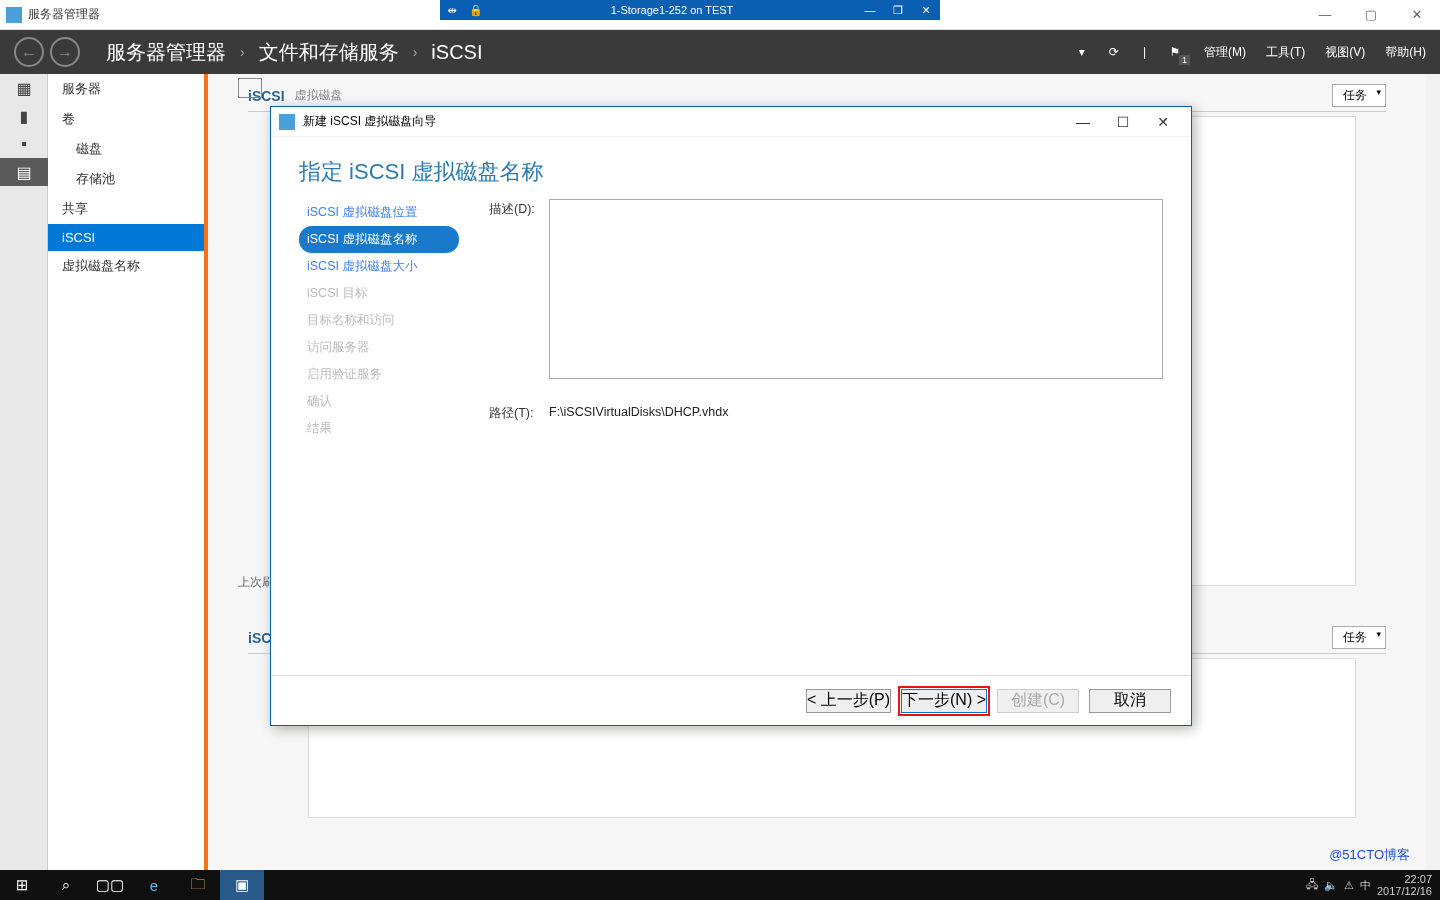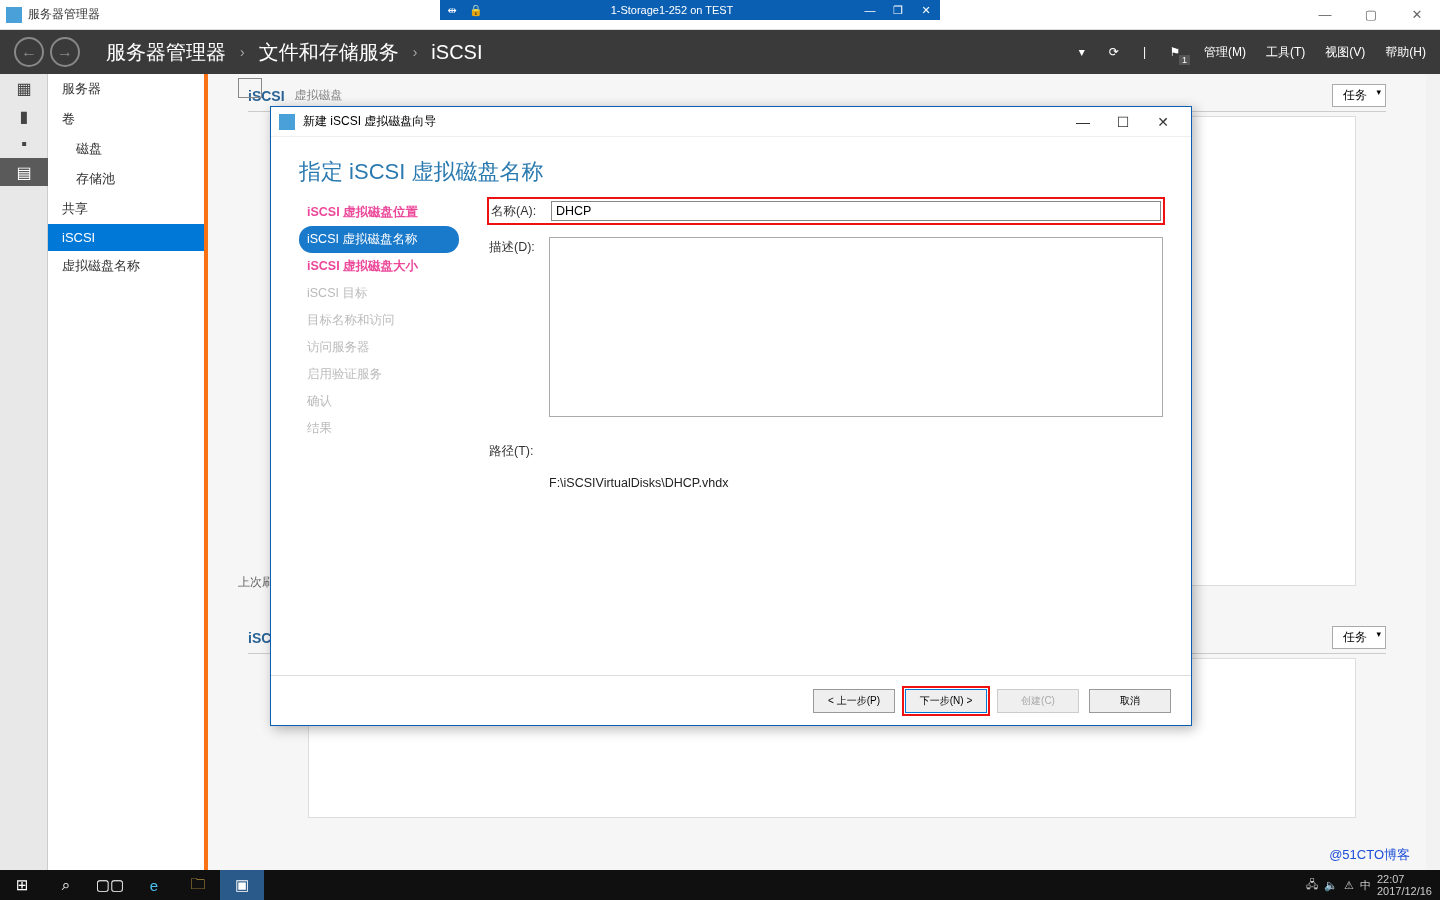--- a/index.html
+++ b/index.html
@@ -61,42 +61,42 @@
 .wiz-title { height: 30px; background: #fff; border-bottom: 1px solid #eee; display: flex; align-items: center; padding: 0 8px; font-size: 12px; }
 .wiz-title .icon { width: 16px; height: 16px; background: #4aa0d8; margin-right: 8px; }
 .wiz-win-btns { margin-left: auto; display: flex; gap: 0; }
 .wiz-win-btns div { width: 40px; height: 30px; display: flex; align-items: center; justify-content: center; font-size: 14px; color: #333; }
 
 .wiz-heading { font-size: 22px; color: #2a7ab0; padding: 20px 28px 12px; font-weight: 300; }
 .wiz-body { display: flex; padding: 0 28px; height: 440px; }
 .wiz-steps { width: 160px; font-size: 12.5px; }
 .wiz-steps .step { padding: 5px 8px; color: #555; }
 .wiz-steps .step.active { background: #1979ca; color: #fff; border-radius: 13px; }
-.wiz-steps .step.done { color: #ec4899; font-weight: bold; }
+.wiz-steps .step.done { color: #3b82f6; }
 .wiz-steps .step.disabled { color: #bbb; }
 
 .wiz-form { flex: 1; padding-left: 30px; font-size: 12.5px; }
 .fld-row { display: flex; align-items: flex-start; margin-bottom: 14px; }
 .fld-label { width: 60px; color: #333; padding-top: 2px; }
 .fld-input { flex: 1; border: 1px solid #888; height: 20px; padding: 0 4px; font-size: 12.5px; }
 .fld-textarea { flex: 1; border: 1px solid #aaa; height: 180px; resize: none; font-size: 12.5px; padding: 2px 4px; }
-.fld-path { color: #222; padding-top: 2px; margin-top: 33px; }
+.fld-path { color: #222; padding-top: 2px; }
 .highlight-red { outline: 2px solid #e11; outline-offset: 0; }
 
 .wiz-footer { position: absolute; bottom: 0; left: 0; right: 0; border-top: 1px solid #ddd; height: 50px; display: flex; align-items: center; justify-content: flex-end; padding: 0 20px; gap: 10px; }
-.wiz-btn { min-width: 82px; height: 24px; border: 1px solid #999; background: #efefef; font-size: 10px; display: flex; align-items: center; justify-content: center; }
+.wiz-btn { min-width: 82px; height: 24px; border: 1px solid #999; background: #efefef; font-size: 16px; display: flex; align-items: center; justify-content: center; }
 .wiz-btn.disabled { color: #aaa; border-color: #ccc; }
 .wiz-btn.primary-hl { outline: 2px solid #e11; outline-offset: 1px; border: 1px solid #0078d7; }
 
 
 .taskbar { position: absolute; left: 0; right: 0; bottom: 0; height: 30px; background: #101010; display: flex; align-items: center; }
 .taskbar .tb { width: 44px; height: 30px; display: flex; align-items: center; justify-content: center; color: #fff; font-size: 15px; }
 .taskbar .tb.active { background: #2a5a8a; }
 .tray { margin-left: auto; display: flex; align-items: center; color: #ccc; font-size: 11px; padding-right: 8px; gap: 6px; }
-.tray .clock { line-height: 1.1; }
+.tray .clock { text-align: right; line-height: 1.1; }
 
 .watermark { position: absolute; right: 30px; bottom: 36px; color: #1d4ed8; font-size: 13px; z-index: 3; }
 </style>
 </head>
 <body>
 
 <div class="outer-window">
   <div class="outer-title-wrap">
     <div class="outer-icon"></div>
     <span>服务器管理器</span>
@@ -199,24 +199,20 @@
       <div class="step active">iSCSI 虚拟磁盘名称</div>
       <div class="step done">iSCSI 虚拟磁盘大小</div>
       <div class="step disabled">iSCSI 目标</div>
       <div class="step disabled">目标名称和访问</div>
       <div class="step disabled">访问服务器</div>
       <div class="step disabled">启用验证服务</div>
       <div class="step disabled">确认</div>
       <div class="step disabled">结果</div>
     </div>
     <div class="wiz-form">
-      <div class="fld-row highlight-red" style="padding:2px;">
-        <div class="fld-label">名称(A):</div>
-        <input class="fld-input" value="DHCP" style="">
-      </div>
       <div class="fld-row">
         <div class="fld-label">描述(D):</div>
         <textarea class="fld-textarea" style=""></textarea>
       </div>
       <div class="fld-row" style="margin-top:24px;">
         <div class="fld-label">路径(T):</div>
         <div class="fld-path">F:\iSCSIVirtualDisks\DHCP.vhdx</div>
       </div>
     </div>
   </div>

